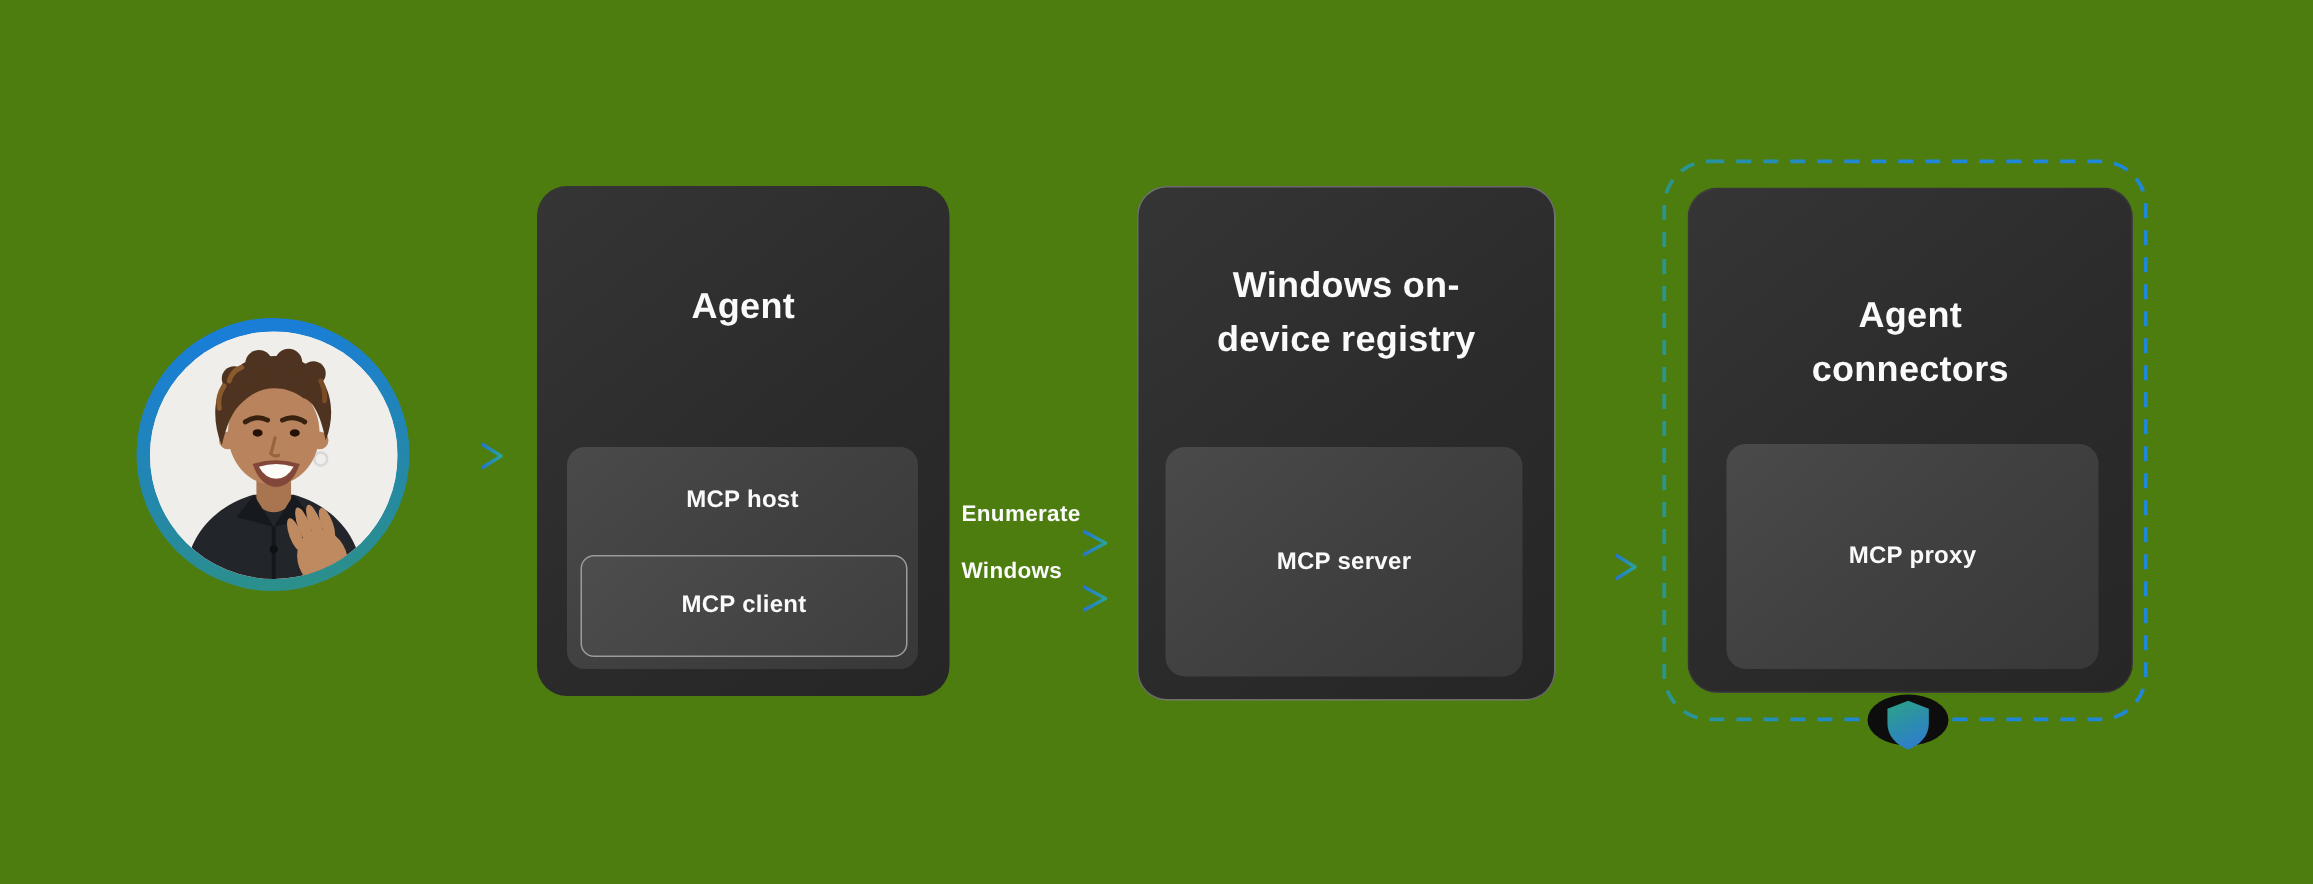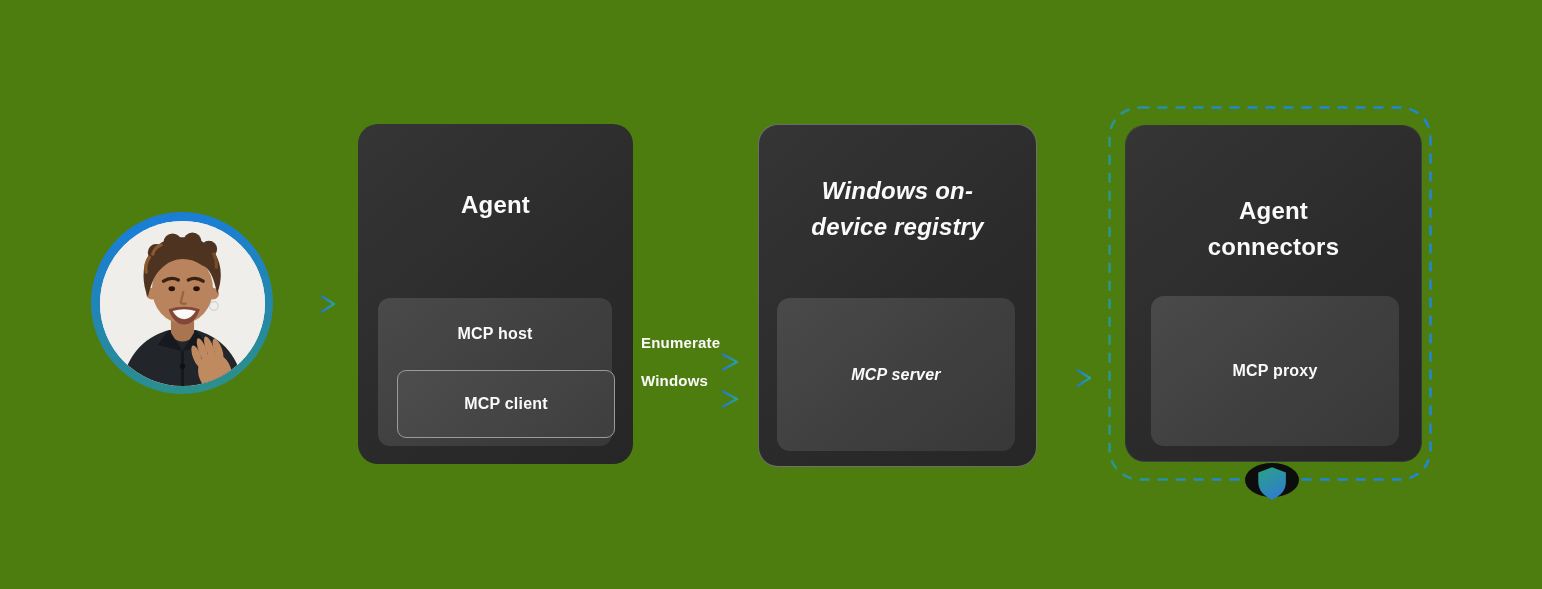--- a/index.html
+++ b/index.html
@@ -15,33 +15,33 @@
     background:linear-gradient(170deg,#1a7ed6 12%,#2b8f8b 92%);
     display:flex;align-items:center;justify-content:center;
   }
   .avatar-clip{width:165px;height:165px;border-radius:50%;overflow:hidden;background:#efeeeb;}
   .avatar-clip svg{display:block;width:100%;height:100%;}
 
   
   .node{border-radius:20px;text-align:center;
     background:linear-gradient(140deg,#353535 0%,#2b2b2b 55%,#262626 100%);}
   .node-agent{left:358px;top:124px;width:275px;height:340px;}
-  .node-registry{left:758px;top:124px;width:277px;height:341px;border:1px solid rgba(195,195,195,0.42);font-style:italic;}
+  .node-registry{left:758px;top:124px;width:277px;height:341px;border:1px solid rgba(195,195,195,0.42);}
   .node-connectors{left:1125px;top:125px;width:295px;height:335px;border:1px solid rgba(255,255,255,0.06);}
   .node-title{font-size:24px;font-weight:600;line-height:36px;letter-spacing:.2px;margin:0 auto;}
   .node-agent .node-title{padding-top:63px;}
   .node-registry .node-title{padding-top:48px;max-width:178px;}
   .node-connectors .node-title{padding-top:67px;max-width:165px;}
 
   
   .subbox{position:absolute;border-radius:12px;
     background:linear-gradient(140deg,#4a4a4a 0%,#404040 50%,#383838 100%);}
   .host{left:20px;top:174px;width:234px;height:148px;}
   .host-label{height:72px;display:flex;align-items:center;justify-content:center;}
-  .clientbox{position:absolute;left:19px;top:72px;width:216px;height:66px;border-radius:9px;
+  .clientbox{position:absolute;left:9px;top:72px;width:216px;height:66px;border-radius:9px;
     border:1px solid #9b9b9b;background:linear-gradient(140deg,#4d4d4d,#3e3e3e);
     display:flex;align-items:center;justify-content:center;text-align:right;}
   .proxy{left:18px;top:173px;width:238px;height:153px;border-radius:13px;
     display:flex;align-items:center;justify-content:center;}
   .server{left:25px;top:170px;width:248px;height:150px;border-radius:13px;
     display:flex;align-items:center;justify-content:center;}
   .sub-label{font-size:16px;font-weight:600;letter-spacing:.2px;}
 
   
   .flow-label{font-size:15px;font-weight:700;line-height:18px;letter-spacing:.2px;}

